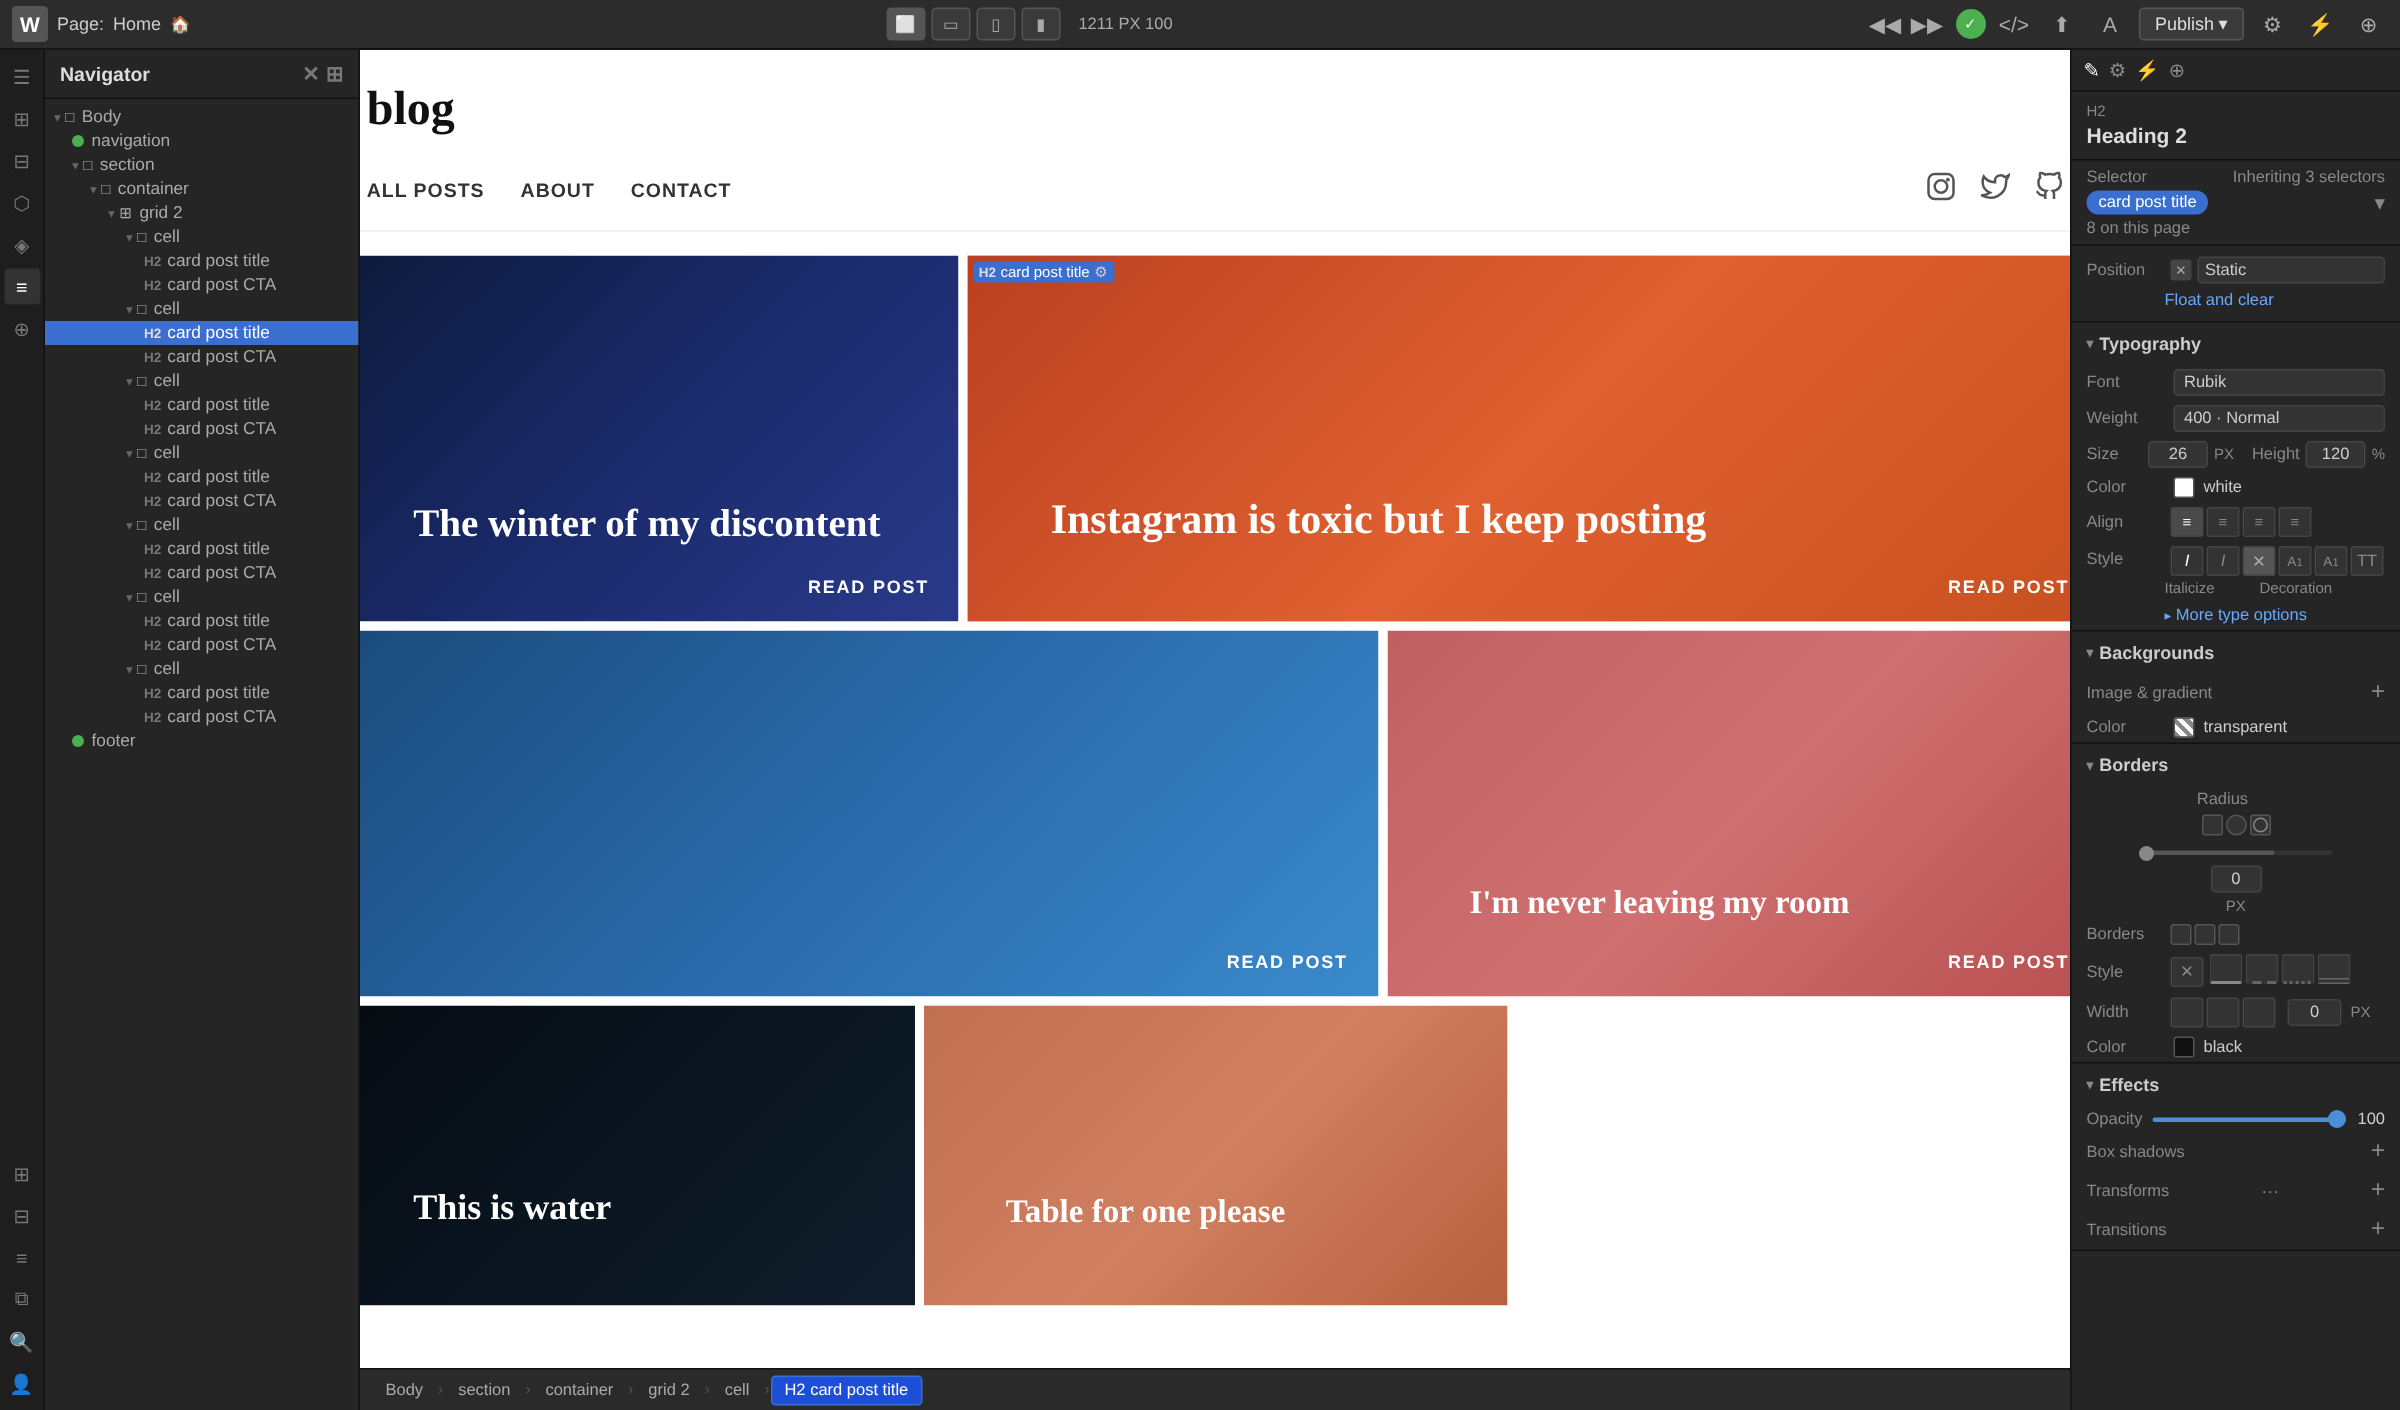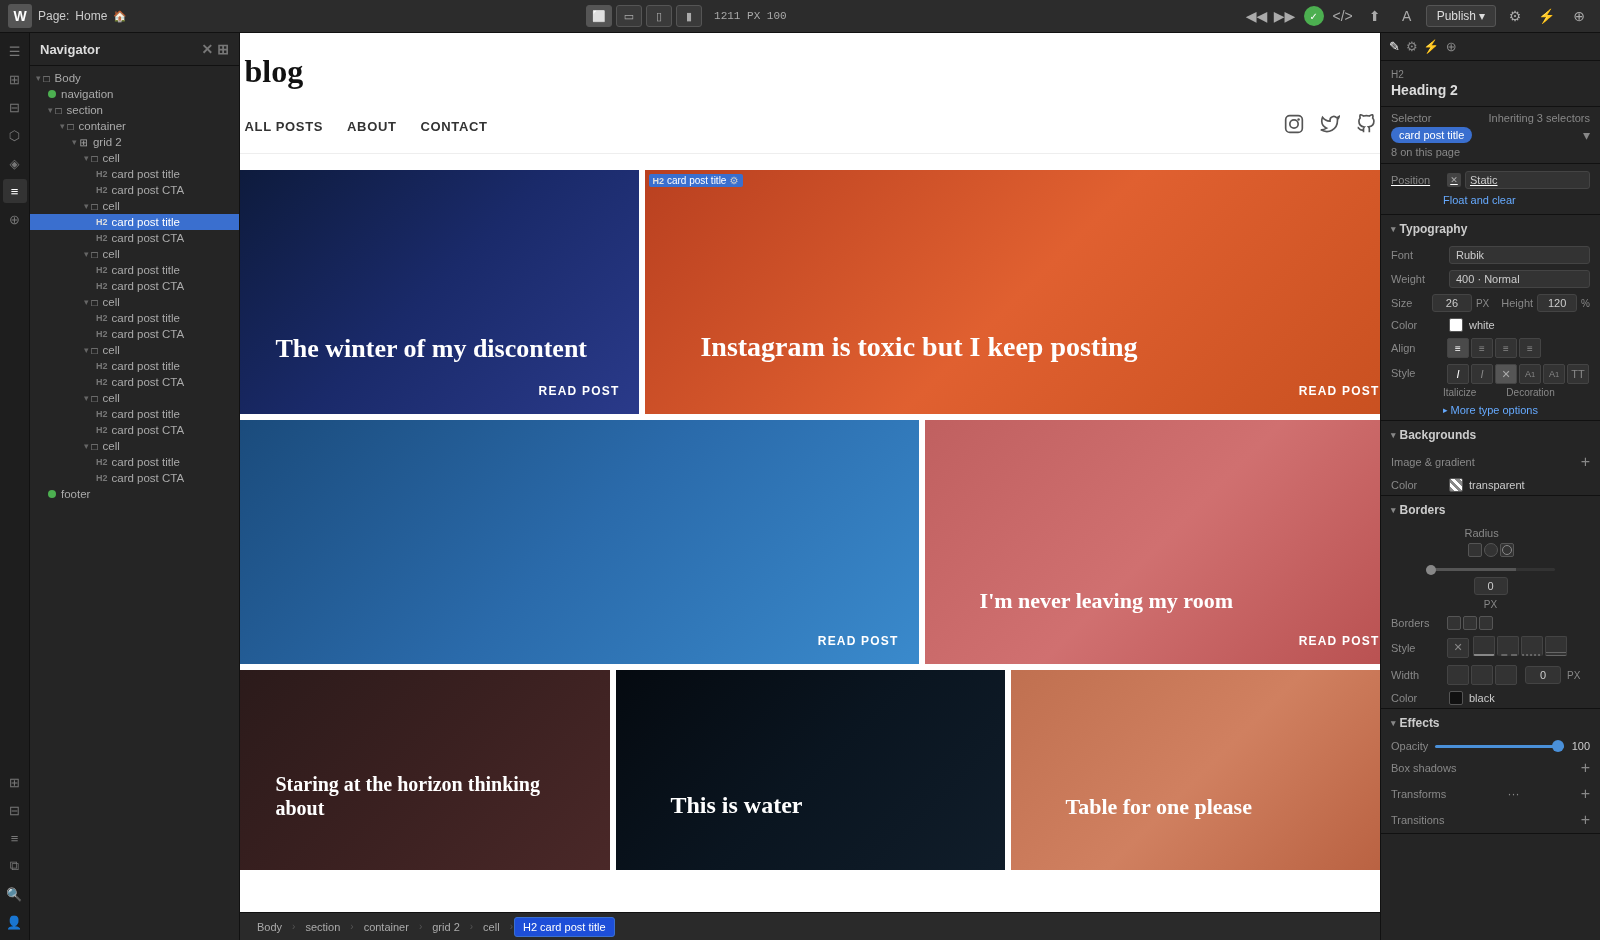--- a/index.html
+++ b/index.html
@@ -7,21 +7,21 @@
 
     
     #topbar { height: 33px; background: #2c2c2c; display: flex; align-items: center; padding: 0 8px; gap: 6px; border-bottom: 1px solid #111; flex-shrink: 0; }
     #topbar .logo { width: 24px; height: 24px; background: #555; border-radius: 3px; display: flex; align-items: center; justify-content: center; font-weight: bold; font-size: 14px; color: #fff; }
     #topbar .page-info { display: flex; align-items: center; gap: 6px; font-size: 12px; color: #ccc; margin-right: 8px; }
     #topbar .page-info .home-icon { font-size: 11px; }
     #topbar .spacer { flex: 1; }
     #topbar .device-icons { display: flex; gap: 4px; align-items: center; }
     #topbar .device-icon { width: 26px; height: 22px; background: #3a3a3a; border: 1px solid #555; border-radius: 3px; display: flex; align-items: center; justify-content: center; cursor: pointer; font-size: 11px; color: #aaa; }
     #topbar .device-icon.active { background: #555; color: #fff; }
-    #topbar .resolution { font-size: 11px; color: #aaa; margin: 0 6px; font-family: Liberation Mono, monospace; }
+    #topbar .resolution { font-size: 11px; color: #aaa; margin: 0 6px; }
     #topbar .icon-btn { width: 26px; height: 26px; display: flex; align-items: center; justify-content: center; cursor: pointer; color: #aaa; font-size: 14px; border-radius: 3px; }
     #topbar .publish-btn { background: #3a3a3a; border: 1px solid #555; border-radius: 3px; padding: 3px 10px; font-size: 12px; color: #ddd; cursor: pointer; display: flex; align-items: center; gap: 3px; }
     #topbar .undo-redo { display: flex; gap: 2px; }
     #topbar .green-dot { width: 20px; height: 20px; background: #4caf50; border-radius: 50%; display: flex; align-items: center; justify-content: center; font-size: 10px; }
 
     
     #main { display: flex; flex: 1; overflow: hidden; }
 
     
     #left-icons { width: 30px; background: #1e1e1e; border-right: 1px solid #111; display: flex; flex-direction: column; align-items: center; padding: 6px 0; gap: 4px; flex-shrink: 0; }
@@ -77,21 +77,21 @@
     .rp-header { padding: 8px 10px; border-bottom: 1px solid #111; }
     .rp-heading-tag { font-size: 10px; color: #888; margin-bottom: 2px; }
     .rp-title { font-size: 14px; font-weight: 600; color: #ddd; }
 
     .rp-section { border-bottom: 1px solid #111; }
     .rp-section-header { display: flex; align-items: center; justify-content: space-between; padding: 7px 10px; cursor: pointer; }
     .rp-section-header .rp-section-title { font-size: 12px; font-weight: 600; color: #ccc; display: flex; align-items: center; gap: 4px; }
     .rp-section-header .rp-section-title .chevron { color: #888; font-size: 9px; }
     .rp-label { color: #888; width: 52px; flex-shrink: 0; font-size: 11px; }
 
-    .position-row { display: flex; align-items: center; padding: 3px 10px; gap: 4px; text-decoration: underline; }
+    .position-row { display: flex; align-items: center; padding: 3px 10px; gap: 4px; }
     .pos-label { color: #888; font-size: 11px; width: 52px; }
     .pos-x-btn { width: 14px; height: 14px; background: #444; border-radius: 2px; display: flex; align-items: center; justify-content: center; cursor: pointer; font-size: 9px; color: #aaa; }
     .pos-select { background: #333; border: 1px solid #444; color: #ccc; border-radius: 3px; padding: 2px 4px; font-size: 11px; flex: 1; }
     .float-clear { padding: 2px 10px 4px 62px; font-size: 11px; color: #6af; cursor: pointer; }
 
     .font-row { display: flex; align-items: center; padding: 3px 10px; gap: 6px; }
     .font-select { background: #333; border: 1px solid #444; color: #ccc; border-radius: 3px; padding: 2px 6px; font-size: 11px; flex: 1; cursor: pointer; }
 
     .size-row { display: flex; align-items: center; padding: 3px 10px; gap: 4px; }
     .size-label { color: #888; font-size: 11px; width: 52px; }
@@ -478,25 +478,20 @@
           <div class="card" style="height:244px;">
             <div class="card-bg card-pink-building" style="height:100%; position:relative;">
               <div class="card-title" style="font-size:22px;">I'm never leaving my room</div>
               <div class="card-cta">READ POST</div>
             </div>
           </div>
         </div>
 
         <div style="display:grid; grid-template-columns: 1fr 1fr 1fr; gap:6px; padding:6px 16px 16px;">
 
-          <div class="card" style="height:200px;">
-            <div class="card-bg card-dark-hall" style="height:100%; position:relative;">
-              <div class="card-title" style="font-size:20px;">Staring at the horizon thinking about</div>
-            </div>
-          </div>
 
           <div class="card" style="height:200px;">
             <div class="card-bg card-fish" style="height:100%; position:relative;">
               <div class="card-title" style="font-size:24px;">This is water</div>
             </div>
           </div>
 
           <div class="card" style="height:200px;">
             <div class="card-bg card-stadium" style="height:100%; position:relative;">
               <div class="card-title" style="font-size:22px;">Table for one please</div>

